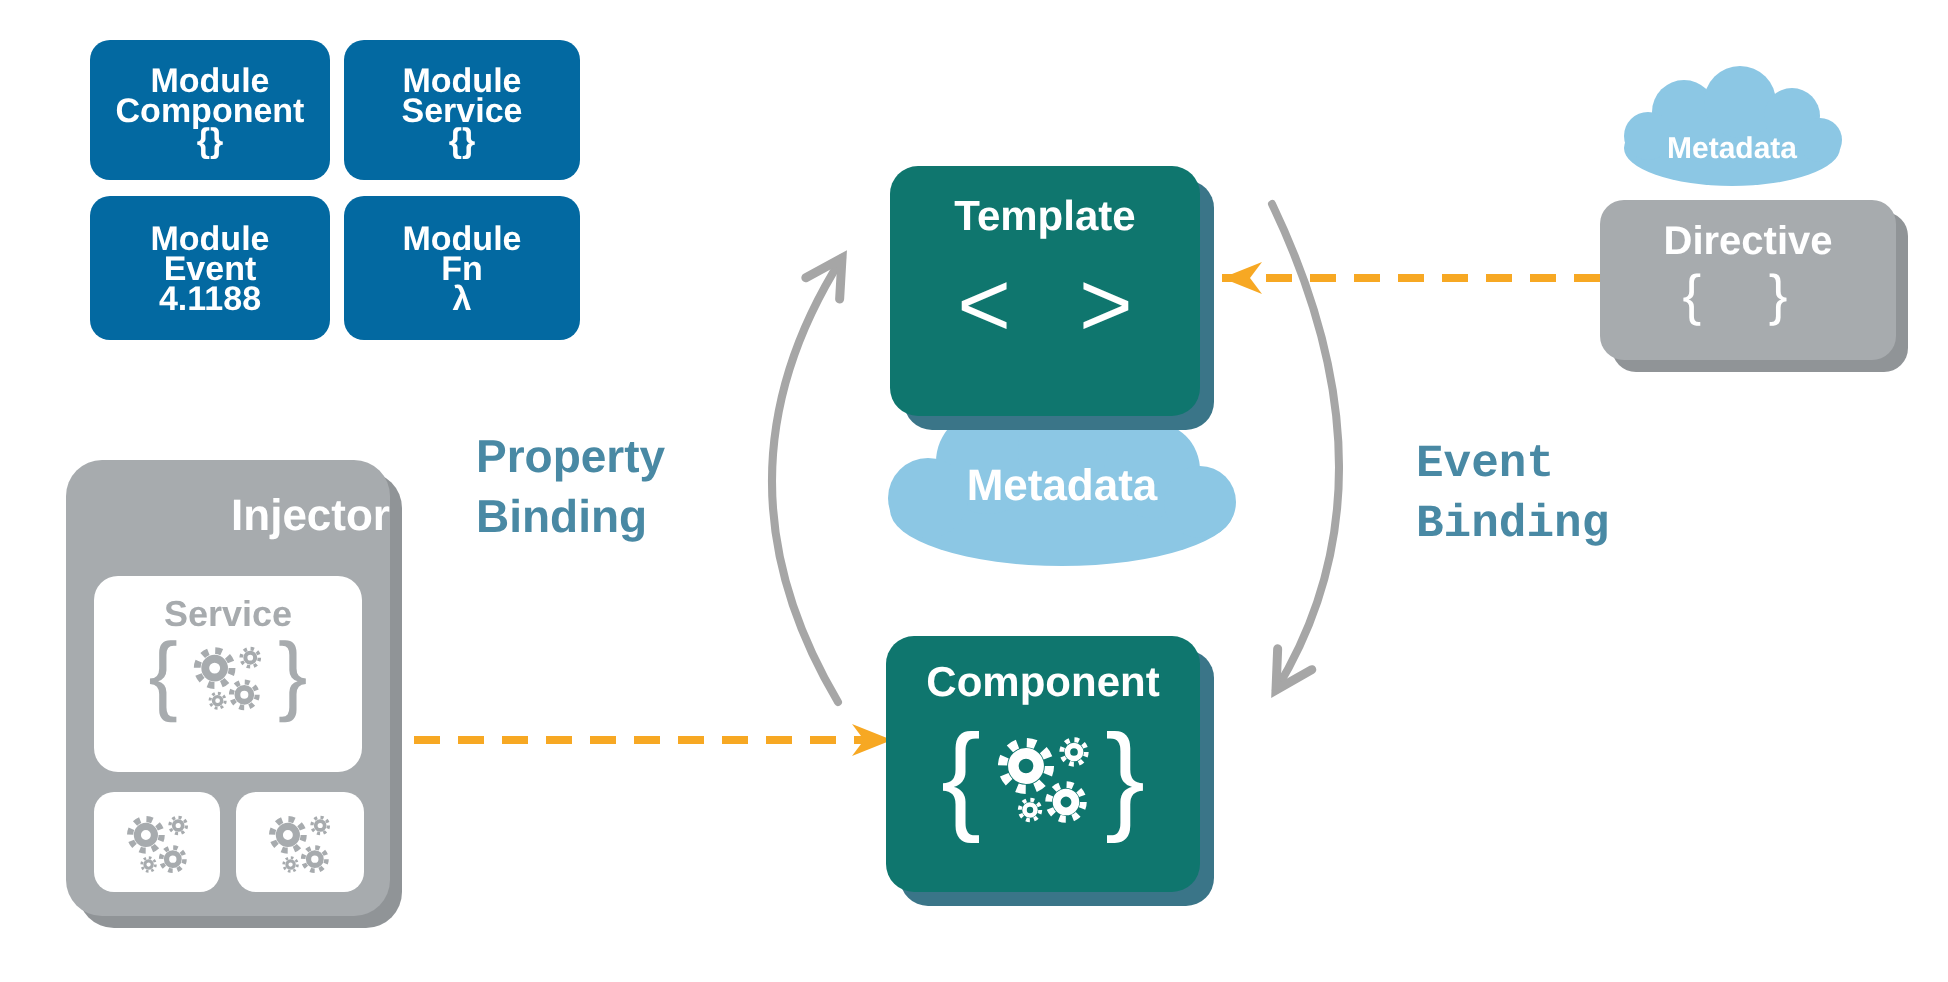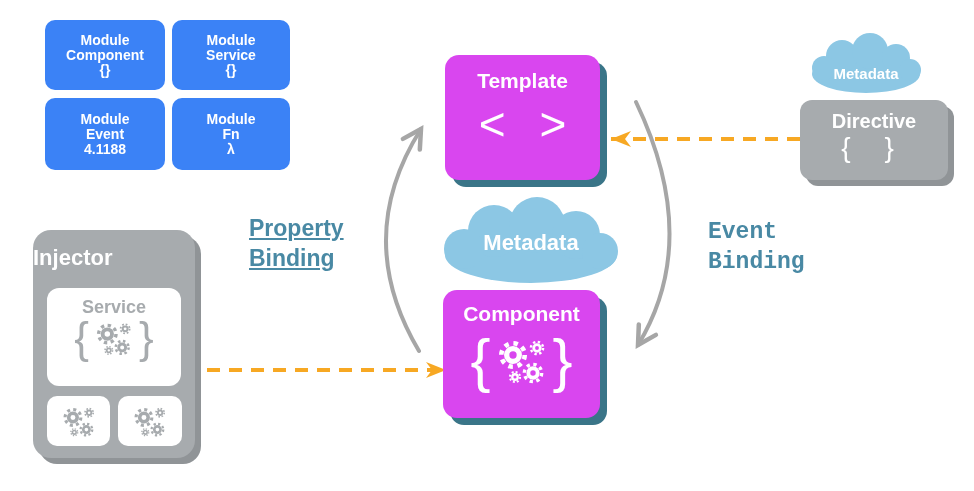--- a/index.html
+++ b/index.html
@@ -1,61 +1,61 @@
 <!DOCTYPE html>
 <html><head>
 <meta charset="utf-8">
 <style>
   html,body{margin:0;padding:0;background:#fff;}
   .stage{position:relative;width:974px;height:491px;background:#fff;overflow:hidden;
          font-family:"Liberation Sans",sans-serif;}
 
   
-  .module-box{position:absolute;background:#3b82f6;border-radius:10px;color:#fff;
-    font-weight:bold;font-size:14px;line-height:15px;display:flex;flex-direction:column;
+  .module-box{position:absolute;background:#0369a1;border-radius:10px;color:#fff;
+    font-weight:bold;font-size:17px;line-height:15px;display:flex;flex-direction:column;
     align-items:center;justify-content:center;text-align:center;}
   .mb1{left:45px;top:20px;width:120px;height:70px;}
   .mb2{left:172px;top:20px;width:118px;height:70px;}
   .mb3{left:45px;top:98px;width:120px;height:72px;}
   .mb4{left:172px;top:98px;width:118px;height:72px;}
 
   
   .injector{position:absolute;left:33px;top:230px;width:162px;height:228px;background:#a7abae;
     border-radius:18px;box-shadow:6px 6px 0 #909497;}
-  .injector-title{text-align:left;padding-top:15px;font-size:22px;font-weight:bold;color:#fff;}
+  .injector-title{text-align:right;padding-top:15px;font-size:22px;font-weight:bold;color:#fff;}
   .service-box{position:absolute;left:14px;top:58px;width:134px;height:98px;background:#fff;border-radius:12px;
     display:flex;flex-direction:column;align-items:center;}
   .service-label{font-size:18px;font-weight:bold;color:#a7abae;margin-top:9px;}
   .icon-row{display:flex;align-items:center;justify-content:center;gap:2px;}
   .service-brace{font-size:44px;font-weight:400;color:#a7abae;line-height:40px;}
   .gear-cell{position:absolute;background:#fff;border-radius:10px;display:flex;
     align-items:center;justify-content:center;}
   .gc1{left:14px;top:166px;width:63px;height:50px;}
   .gc2{left:85px;top:166px;width:64px;height:50px;}
 
   
-  .teal-box{position:absolute;background:#d946ef;border-radius:14px;box-shadow:7px 7px 0 #3a7588;
-    color:#fff;text-align:center;}
+  .teal-box{position:absolute;background:#0f766e;border-radius:14px;box-shadow:7px 7px 0 #3a7588;
+    color:#fff;text-align:center;margin-top:28px;}
   .template-box{left:445px;top:55px;width:155px;height:125px;}
   .component-box{left:443px;top:290px;width:157px;height:128px;}
   .teal-title{font-size:21px;font-weight:bold;padding-top:14px;}
   .chevron-row{display:flex;justify-content:center;gap:34px;font-size:46px;font-weight:400;
     line-height:58px;margin-top:2px;}
   .comp-icon-row{display:flex;align-items:center;justify-content:center;margin-top:0px;}
   .comp-brace{font-size:60px;font-weight:400;line-height:70px;}
 
   
   .directive-box{position:absolute;left:800px;top:100px;width:148px;height:80px;background:#a7abae;
     border-radius:12px;box-shadow:6px 6px 0 #909497;color:#fff;text-align:center;}
   .directive-title{font-size:20px;font-weight:bold;padding-top:10px;}
   .directive-braces{font-size:28px;font-weight:400;letter-spacing:13px;line-height:30px;}
 
   
   .binding-label{position:absolute;color:#4989a4;font-weight:bold;font-size:23px;line-height:30px;}
-  .property-label{left:249px;top:213px;text-decoration:underline;}
+  .property-label{left:238px;top:213px;}
   .event-label{left:708px;top:217px;font-family:Liberation Mono, monospace;}
 
   .overlay{position:absolute;left:0;top:0;pointer-events:none;}
 </style>
 </head>
 <body>
 
 <div class="stage">
 
   <svg class="overlay" width="974" height="491" viewBox="0 0 974 491">

